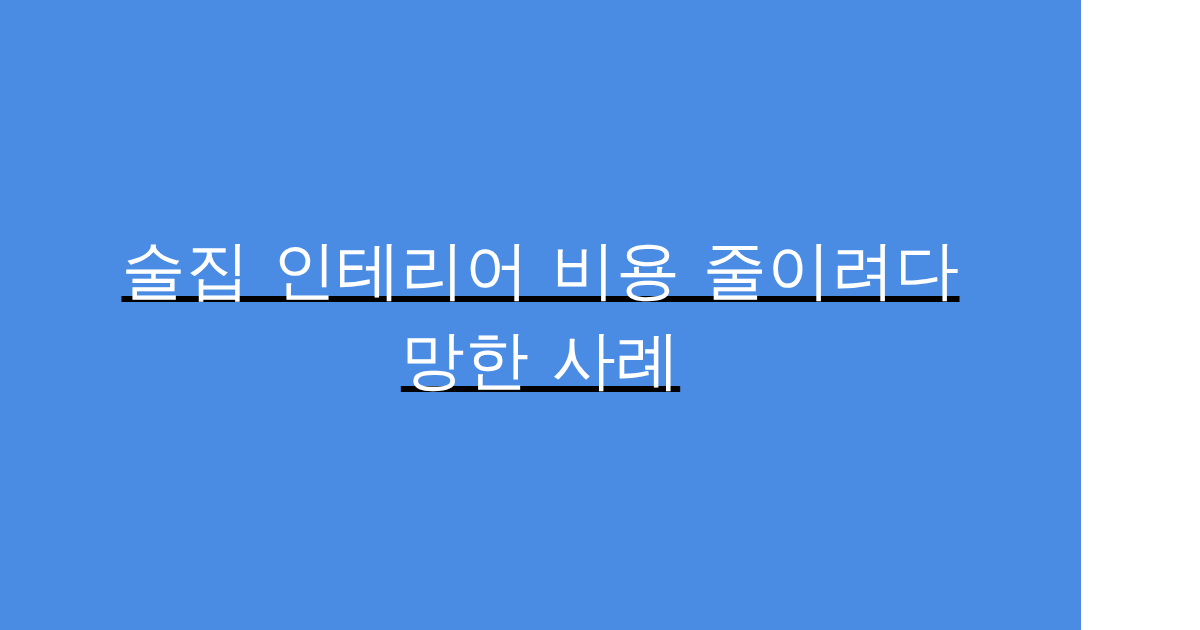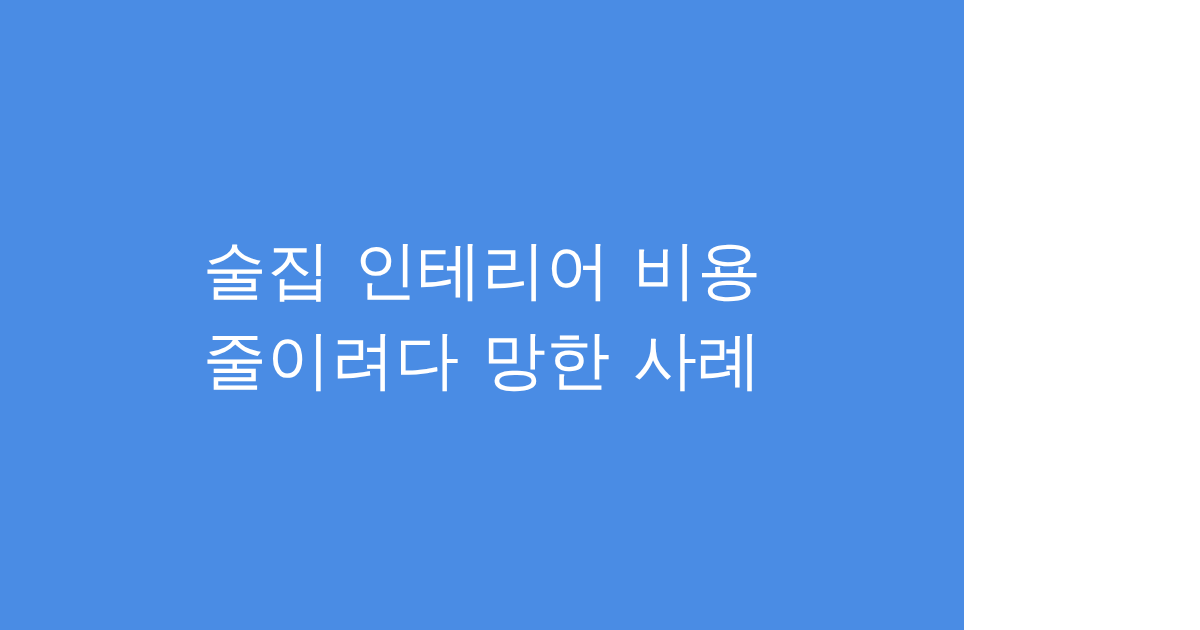--- a/index.html
+++ b/index.html
@@ -11,26 +11,27 @@
   body {
     width: 1200px;
     height: 630px;
     overflow: hidden;
     font-family: "DejaVu Sans", "Liberation Sans", sans-serif;
   }
 
   #og-card {
     position: relative;
     box-sizing: border-box;
-    width: 964px;
+    width: 1081px;
     height: 630px;
     display: flex;
     align-items: center;
     justify-content: center;
     background-color: #4a8ce4;
+    text-decoration: underline;
   }
 
   #headline-block {
     box-sizing: border-box;
     width: 100%;
     padding: 0 110px;
     display: flex;
     align-items: center;
     justify-content: center;
   }

